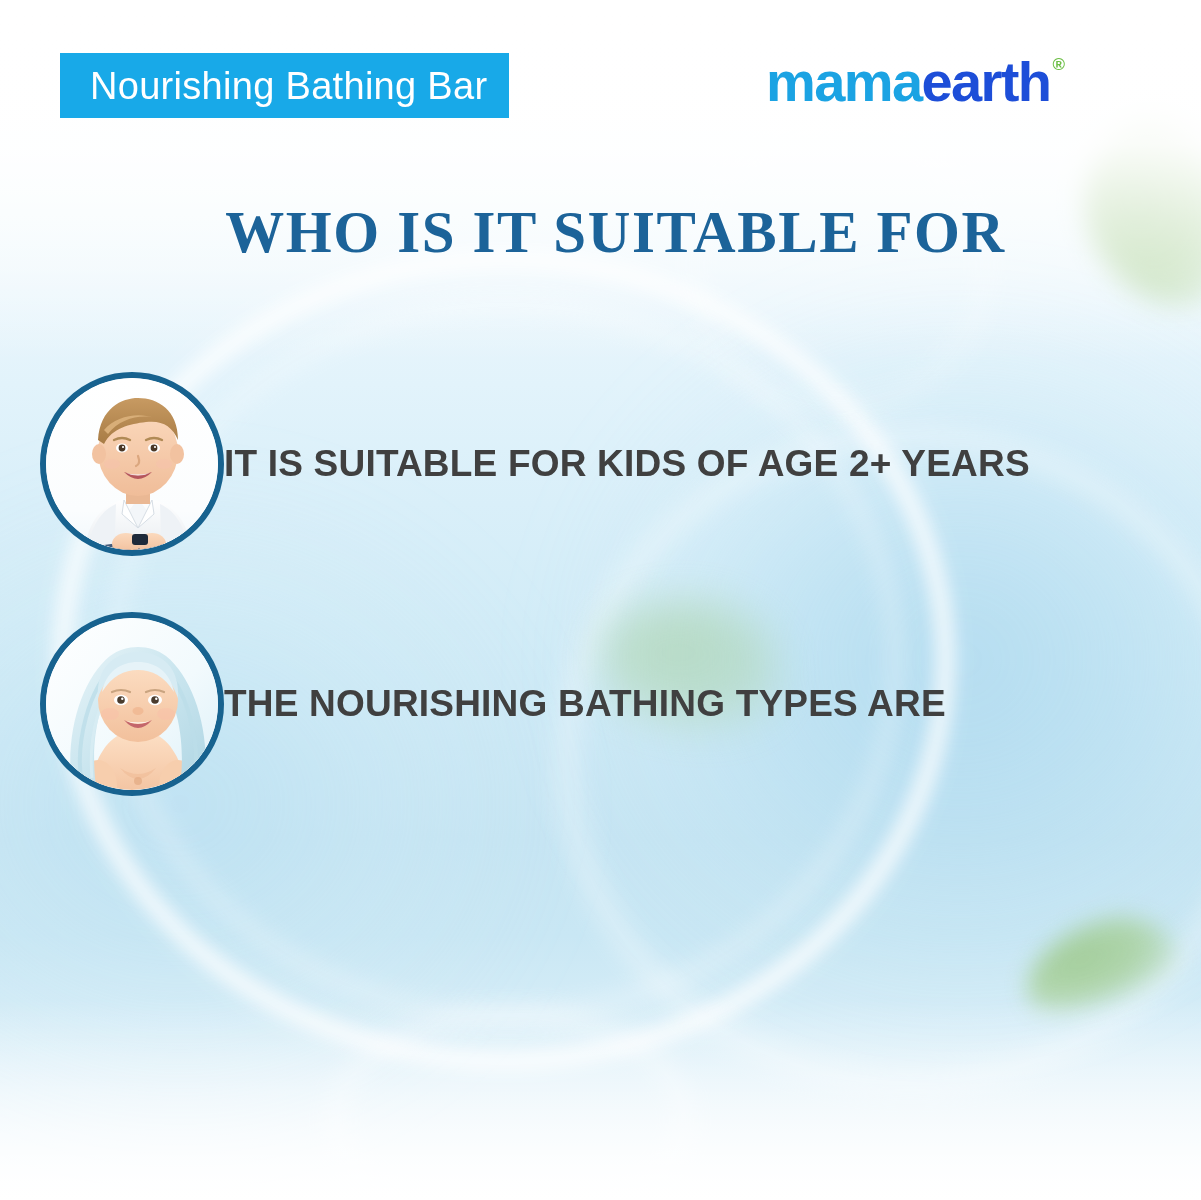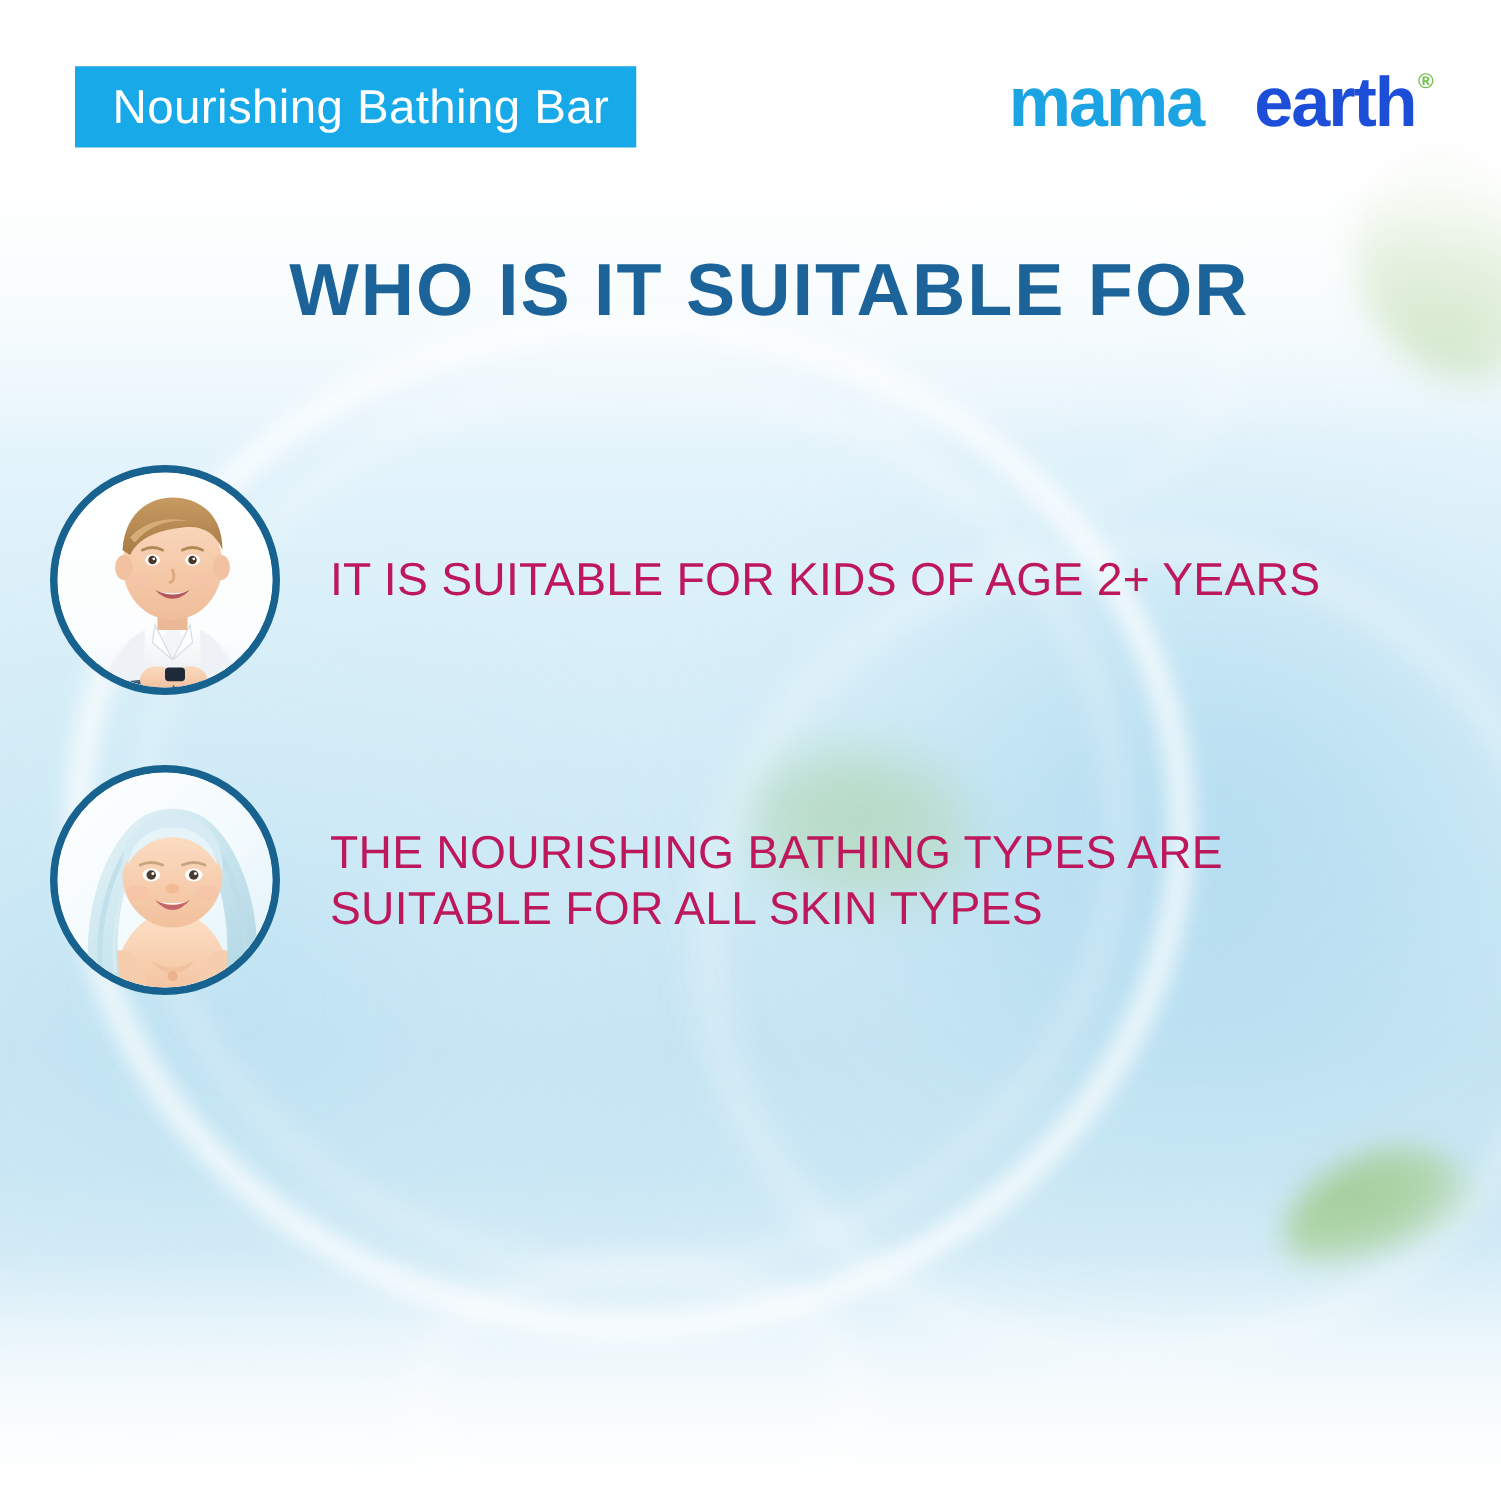--- a/index.html
+++ b/index.html
@@ -217,21 +217,20 @@
     top: 54px;
     display: flex;
     align-items: flex-start;
     white-space: nowrap;
   }
   .brand-word {
     font-size: 56px;
     font-weight: 700;
     letter-spacing: -1.6px;
     line-height: 1;
-    margin-left: 41px;
   }
   .brand-mama { color: #1ba3e3; }
   .brand-earth { color: #1d4ed8; }
   .brand-reg {
     font-size: 17px;
     color: #6cbe45;
     line-height: 1;
     margin-left: 2px;
     margin-top: 2px;
     font-weight: 700;
@@ -244,20 +243,21 @@
     top: 203px;
     width: 1201px;
     text-align: center;
     padding-left: 30px;
     box-sizing: border-box;
     color: #1c6399;
     font-size: 59px;
     font-weight: 700;
     letter-spacing: 1.6px;
     line-height: 1;
+    font-family: Liberation Serif, serif;
   }
 
   
   .features {
     position: absolute;
     left: 0;
     top: 372px;
     width: 1201px;
   }
   .feature-row {
@@ -282,24 +282,23 @@
     background: #ffffff;
   }
   .avatar-inner {
     position: absolute;
     inset: 0;
     border-radius: 50%;
     overflow: hidden;
   }
 
   .feature-text {
-    margin-left: 40px;
-    color: #be185d;
+    color: #404040;
     font-size: 37px;
-    font-weight: 400;
+    font-weight: 700;
     letter-spacing: 0.2px;
     line-height: 1.22;
     max-width: 840px;
   }
   .feature-text .line { display: block; }
 </style>
 </head>
 <body>
 
 <div id="canvas">
@@ -478,20 +477,19 @@
             <path d="M80 103 Q92 108 104 103 Q92 106 80 103 Z" fill="#ffffff"></path>
 
             <ellipse cx="64" cy="96" rx="9" ry="6" fill="#f8c2a9" opacity="0.6"></ellipse>
             <ellipse cx="120" cy="96" rx="9" ry="6" fill="#f8c2a9" opacity="0.6"></ellipse>
           </svg>
         </div>
       </div>
 
       <div class="feature-text">
         <span class="line">THE NOURISHING BATHING TYPES ARE</span>
-        <span class="line">SUITABLE FOR ALL SKIN TYPES</span>
       </div>
 
     </div>
 
   </div>
 
 </div>
 
 </body></html>

